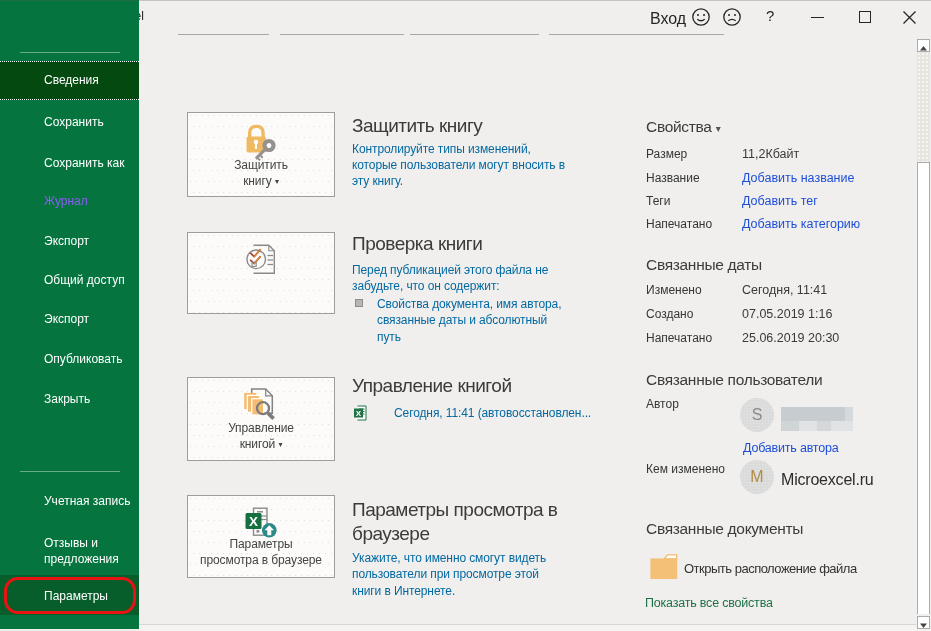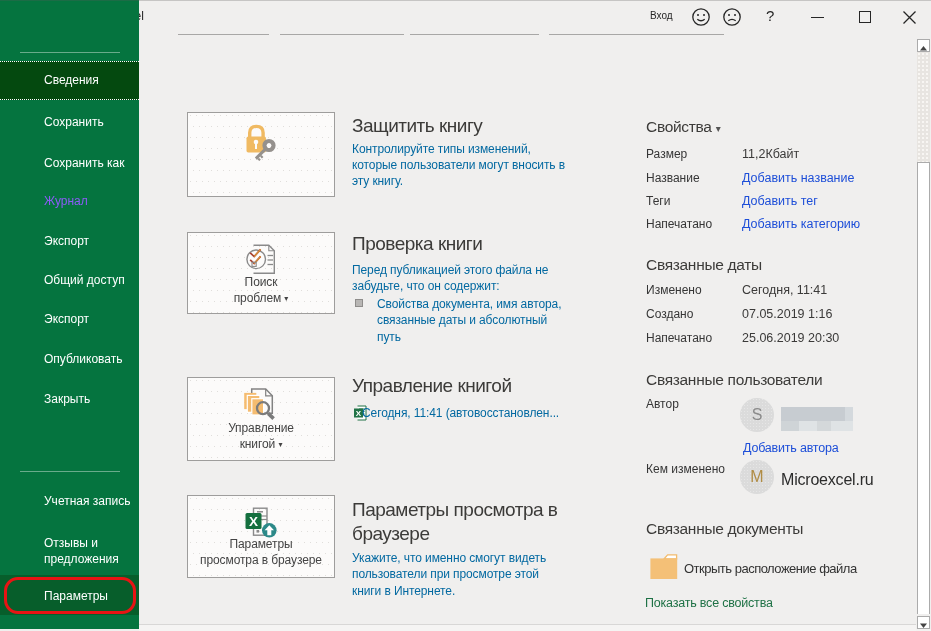--- a/index.html
+++ b/index.html
@@ -9,21 +9,21 @@
     position:relative;
     font-family:"Liberation Sans",sans-serif;
     background:#f0efee;
     overflow:hidden;
   }
   .abs { position:absolute; }
   .topedge { left:0; top:0; width:931px; height:1px; background:rgba(90,90,90,0.28); z-index:99; }
 
   
   .titletext { top:9px; left:0; width:931px; font-size:12px; color:#262626; }
-  .vhod { top:10px; left:650px; font-size:10px; color:#262626; }
+  .vhod { top:10px; left:650px; font-size:16px; color:#262626; }
   .tabline { top:34px; height:1px; background:#a8a7a6; }
 
   
   .sidebar { left:0; top:0; width:139px; height:629px; background:#05743f; }
   .sep { left:20px; width:100px; height:1px; background:rgba(255,255,255,0.4); }
   .navitem { left:0; width:139px; color:#fff; font-size:12px; padding-left:44px; }
   .selitem {
     left:0; top:61px; width:139px; height:39px;
     background:#04490f;
     border-top:1px dotted #fff; border-bottom:1px dotted #fff;
@@ -142,40 +142,40 @@
       <circle cx="11" cy="19" r="2.3" fill="#fcfbfa"></circle>
       <rect x="10" y="19" width="2" height="7" fill="#fcfbfa"></rect>
       <g transform="rotate(45 24 22.5)">
         <circle cx="24" cy="22.5" r="6.6" fill="#95918d"></circle>
         <circle cx="24" cy="22.5" r="2.4" fill="#fcfbfa"></circle>
         <rect x="22.5" y="28" width="3" height="13" fill="#95918d"></rect>
         <rect x="25.5" y="34.5" width="2.6" height="2.2" fill="#95918d"></rect>
         <rect x="25.5" y="38.2" width="2.6" height="2.2" fill="#95918d"></rect>
       </g>
     </svg>
+    <div class="abs btxt" style="top:45px;">Защитить<br>книгу <span class="drop">▾</span></div>
   </div>
 
   <div class="abs btn" style="top:232px;height:82px;">
     <svg class="abs" style="left:0;top:0;" width="146" height="80">
       <rect width="146" height="80" fill="url(#dotpat)"></rect>
     </svg>
     <svg class="abs" style="left:58px;top:11px;" width="30" height="31" viewBox="0 0 30 31">
       <path d="M7.5 1.2 L22.8 1.2 L28.3 6.7 L28.3 29.3 L7.5 29.3" fill="none" stroke="#8a8a8a" stroke-width="1.4"></path>
       <path d="M22.8 1.2 L22.8 6.7 L28.3 6.7" fill="none" stroke="#8a8a8a" stroke-width="1.1"></path>
       <line x1="21.5" y1="11.5" x2="27" y2="11.5" stroke="#8a8a8a" stroke-width="1.3"></line>
       <line x1="21.5" y1="16" x2="27" y2="16" stroke="#8a8a8a" stroke-width="1.3"></line>
       <line x1="21.5" y1="20.5" x2="27" y2="20.5" stroke="#8a8a8a" stroke-width="1.3"></line>
       <circle cx="10.2" cy="15.3" r="9.3" fill="#fcfbfa" stroke="#8a8a8a" stroke-width="1.4"></circle>
       <path d="M4.2 8.8 L8.2 12.6 L14.6 5.4" fill="none" stroke="#a8412f" stroke-width="1.7"></path>
       <path d="M8.2 12.6 L14.6 5.4" fill="none" stroke="#d9923a" stroke-width="1.3"></path>
       <path d="M4.2 15.8 L8.2 19.6 L14.6 12.4" fill="none" stroke="#a8412f" stroke-width="1.7"></path>
       <path d="M8.2 19.6 L14.6 12.4" fill="none" stroke="#d9923a" stroke-width="1.3"></path>
       <rect x="6" y="18.2" width="4.2" height="4.2" fill="none" stroke="#8a8a8a" stroke-width="1.1"></rect>
     </svg>
-    <div class="abs btxt" style="top:42px;">Поиск<br>проблем <span class="drop">▾</span></div>
   </div>
 
   <div class="abs btn" style="top:377px;height:84px;">
     <svg class="abs" style="left:0;top:0;" width="146" height="82">
       <rect width="146" height="82" fill="url(#dotpat)"></rect>
     </svg>
     <svg class="abs" style="left:56px;top:9px;" width="34" height="34" viewBox="0 0 34 34">
       <path d="M7.7 2 L21.7 2 L28.3 8.8 L28.3 26.2 L7.7 26.2 Z" fill="#fcfbfa" stroke="#828282" stroke-width="1.5"></path>
       <path d="M21.7 2 L21.7 8.8 L28.3 8.8" fill="none" stroke="#828282" stroke-width="1.2"></path>
       <rect x="0.2" y="5.9" width="12.1" height="16.2" fill="#f5bc70"></rect>
@@ -217,21 +217,21 @@
 
   <div class="abs h1" style="top:375px;">Управление книгой</div>
   <svg class="abs" style="left:353px;top:405px;" width="16" height="16" viewBox="0 0 16 16">
     <path d="M4.5 1 L13 1 L13 15 L4.5 15" fill="#fff" stroke="#217346" stroke-width="1"></path>
     <line x1="6" y1="4" x2="11.5" y2="4" stroke="#217346" stroke-width="1"></line>
     <line x1="6" y1="6.5" x2="11.5" y2="6.5" stroke="#217346" stroke-width="1"></line>
     <line x1="6" y1="9" x2="11.5" y2="9" stroke="#217346" stroke-width="1"></line>
     <rect x="1" y="3.5" width="9" height="9" fill="#217346"></rect>
     <text x="5.5" y="11" font-size="8" font-weight="bold" fill="#fff" text-anchor="middle" font-family="Liberation Sans">X</text>
   </svg>
-  <div class="abs desc" style="left:362px;top:405px;">Сегодня, 11:41 (автовосстановлен...</div>
+  <div class="abs desc" style="left:394px;top:405px;">Сегодня, 11:41 (автовосстановлен...</div>
 
   <div class="abs h1" style="top:498px;line-height:24px;">Параметры просмотра в<br>браузере</div>
   <div class="abs desc" style="top:550px;">Укажите, что именно смогут видеть<br>пользователи при просмотре этой<br>книги в Интернете.</div>
 
   <div class="abs rh" style="top:118px;">Свойства <span style="font-size:10px;color:#555;">▾</span></div>
   <div class="abs lab" style="top:147px;">Размер</div>
   <div class="abs val" style="top:147px;">11,2Кбайт</div>
   <div class="abs lab" style="top:171px;">Название</div>
   <div class="abs gval" style="top:171px;">Добавить название</div>
   <div class="abs lab" style="top:194px;">Теги</div>

